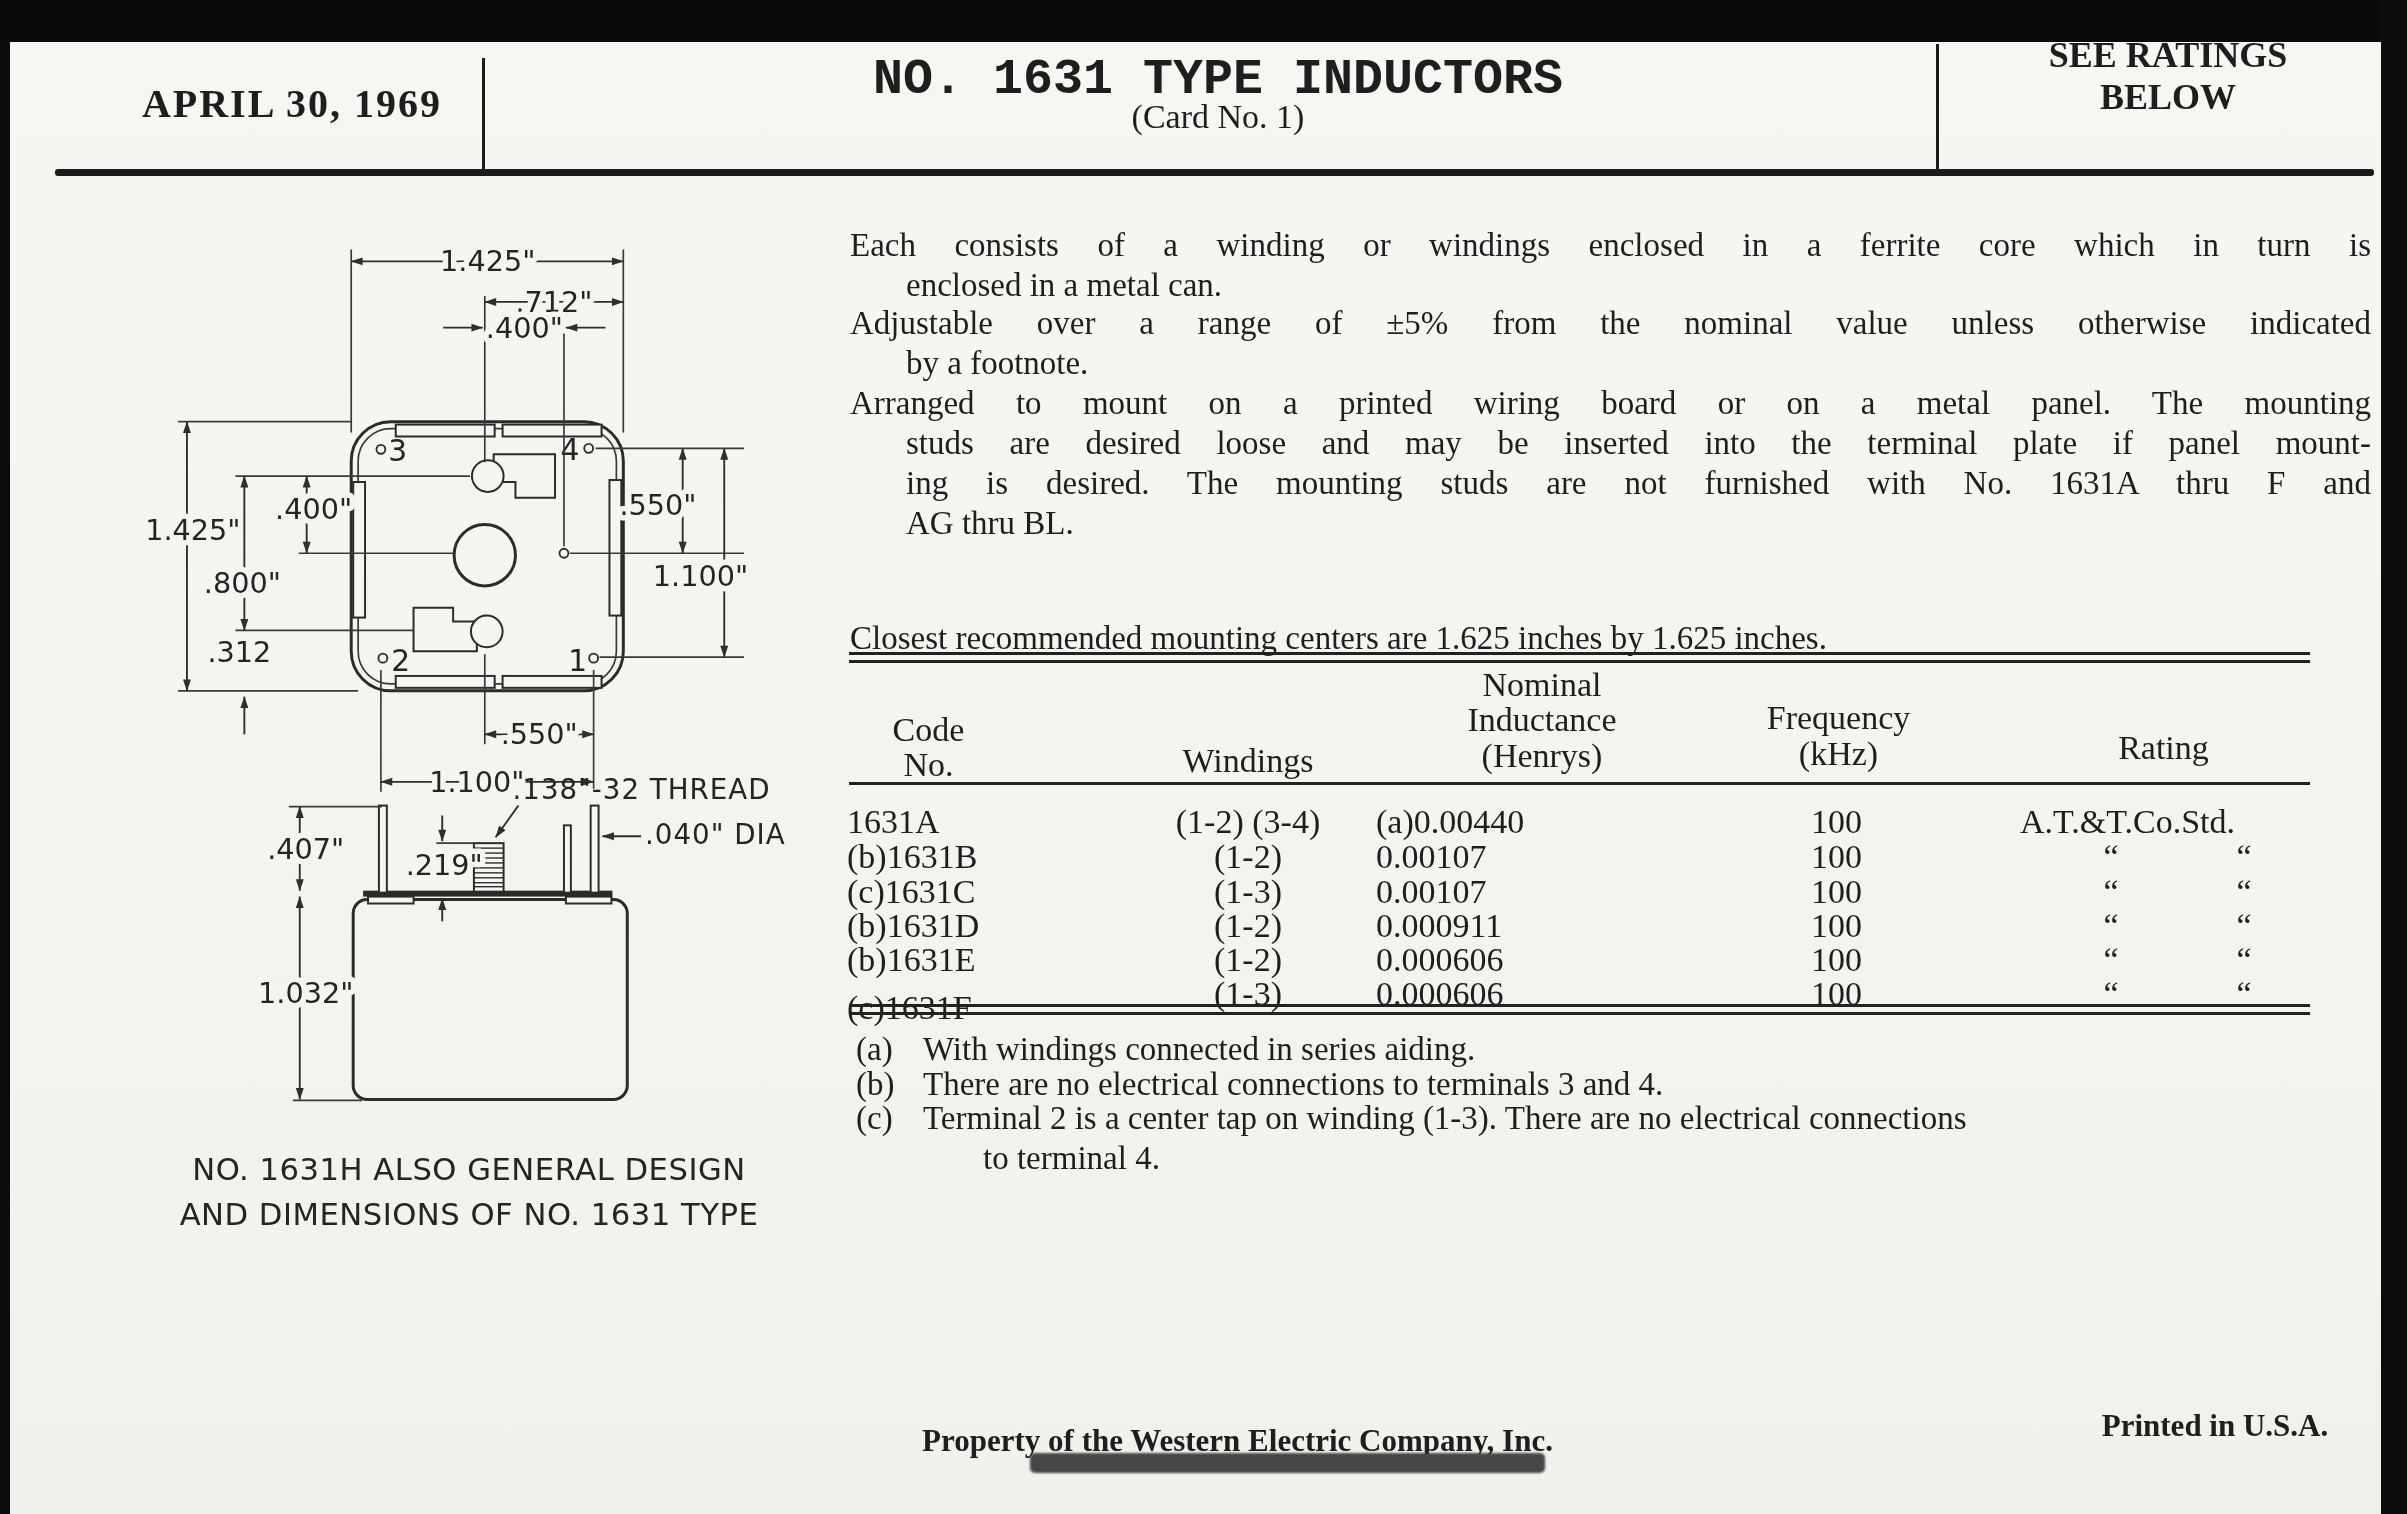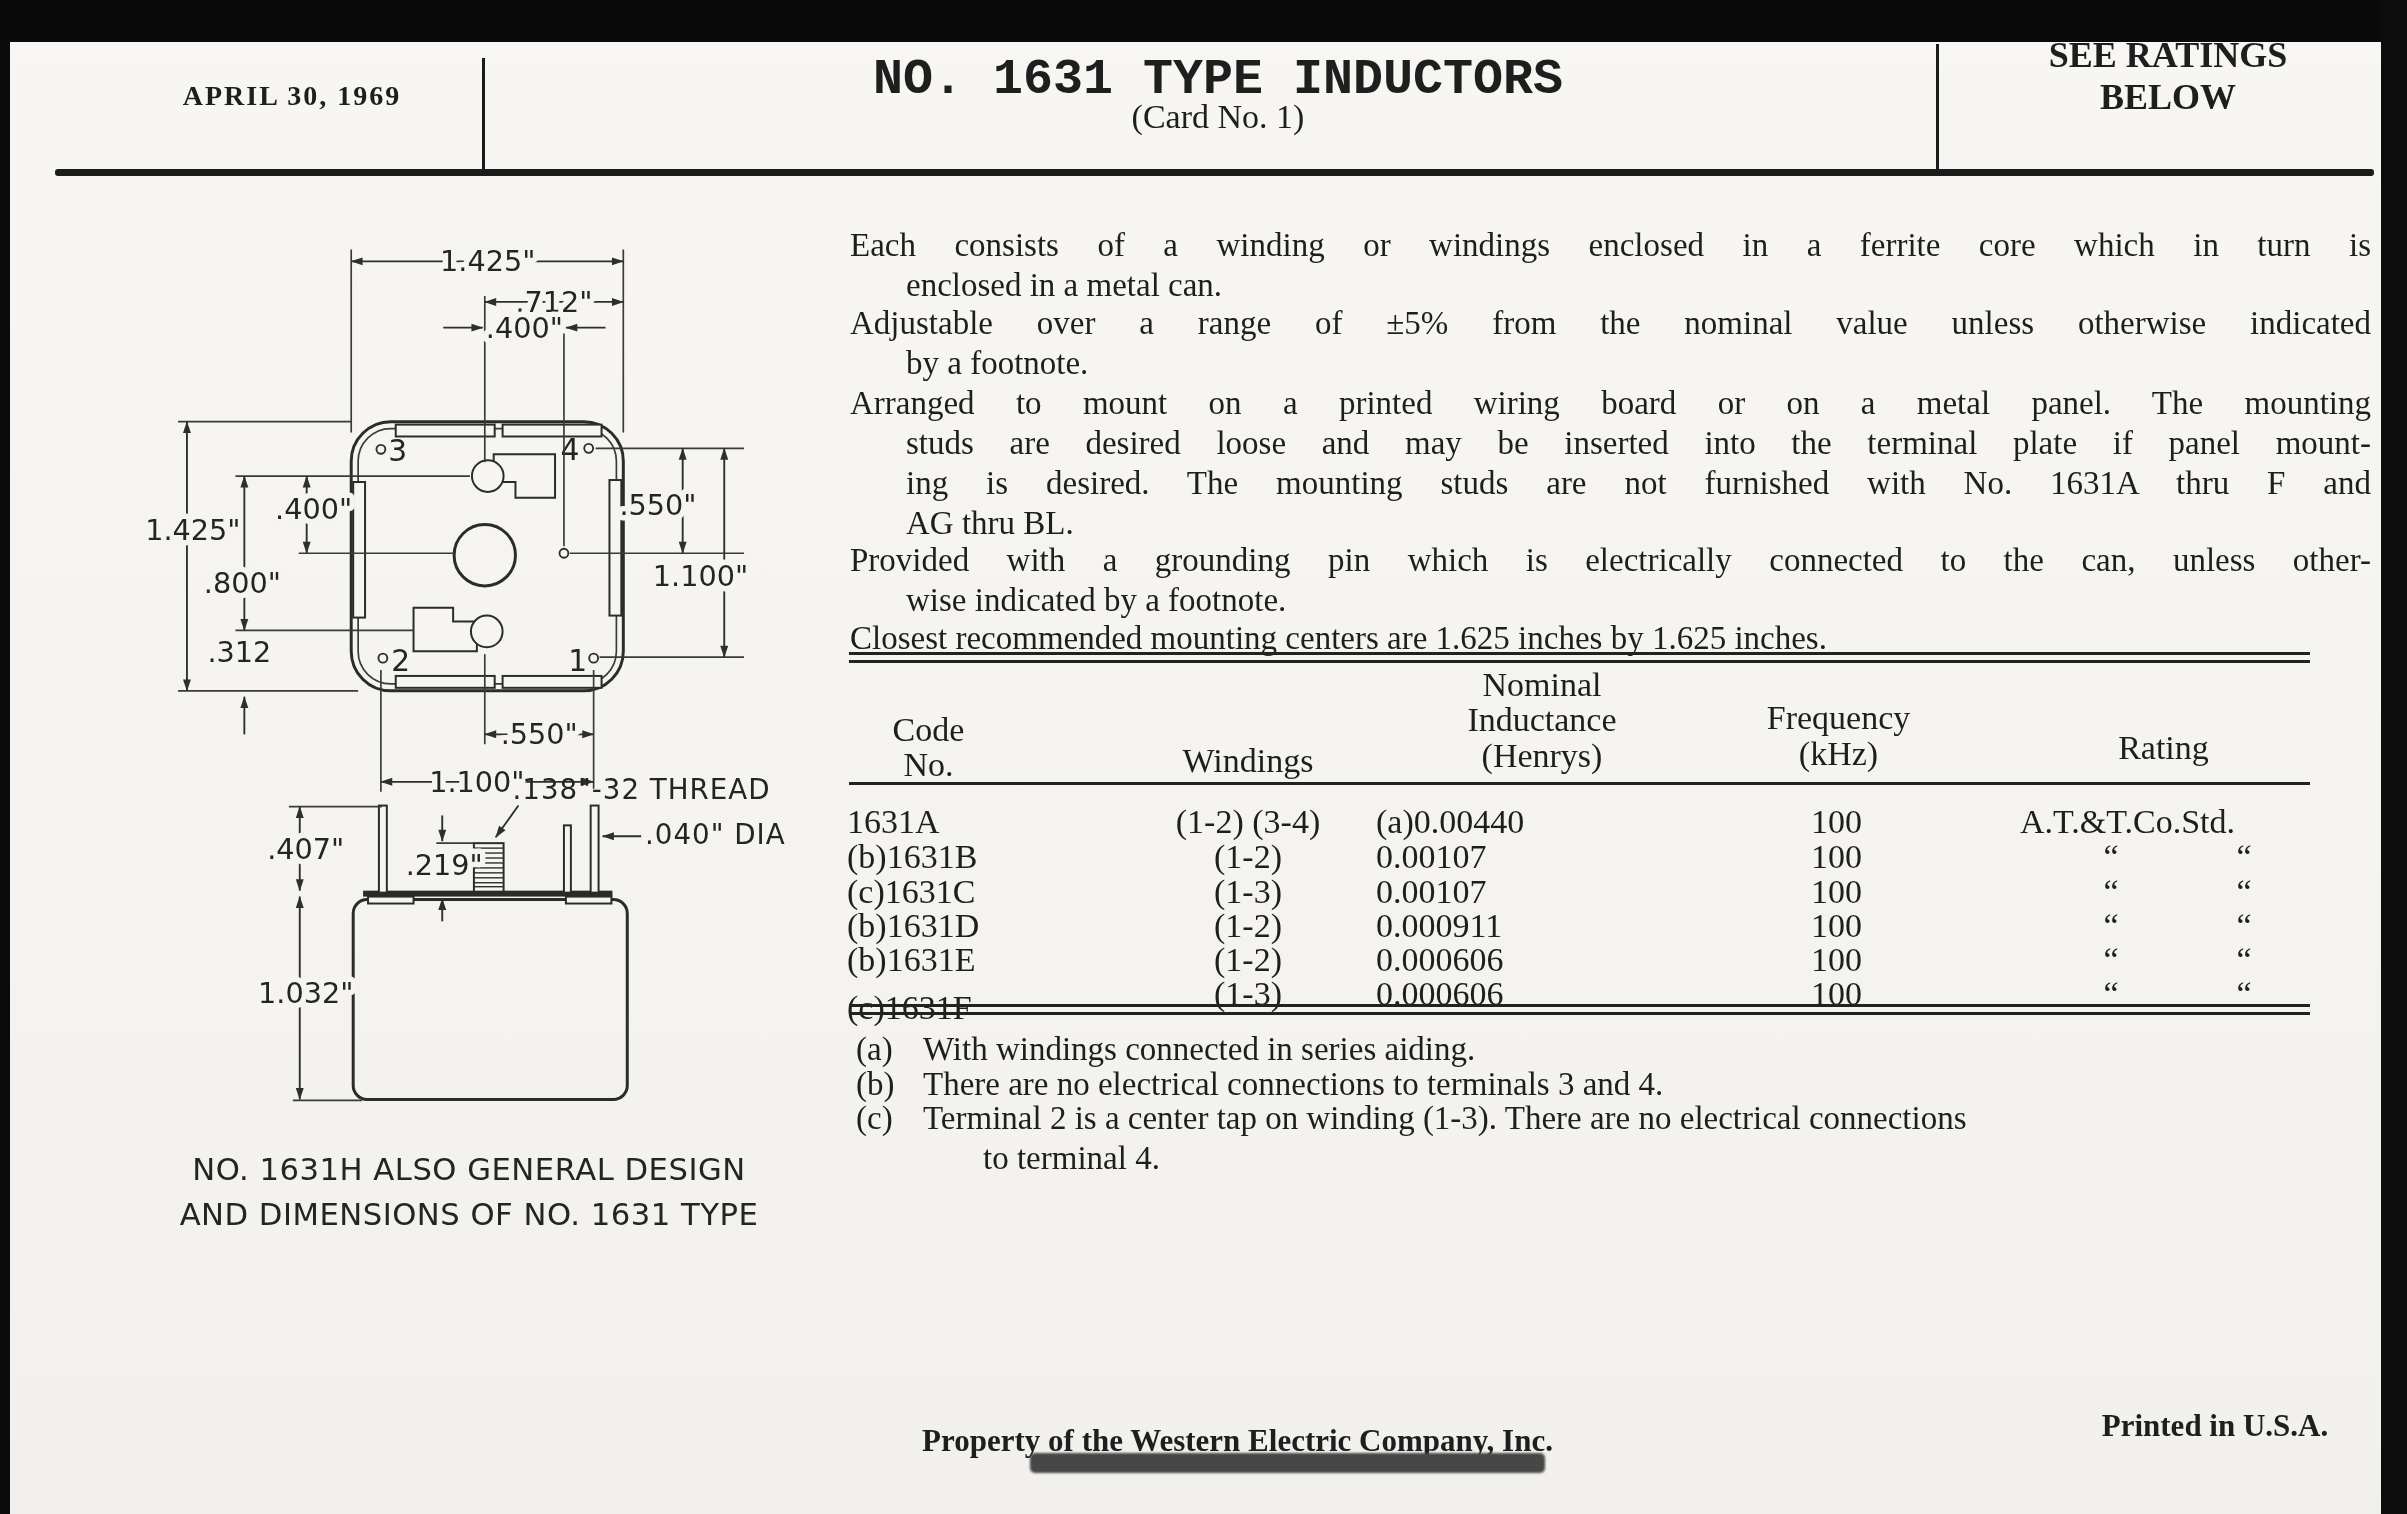--- a/index.html
+++ b/index.html
@@ -7,21 +7,21 @@
         font-family:"Liberation Serif","DejaVu Serif",serif;color:#1e1e1e;}
   .abs{position:absolute;}
   #card{position:absolute;left:10px;top:42px;width:2371px;height:1473px;
         background:linear-gradient(180deg,#f7f6f3 0%,#f4f3ef 60%,#f1f0ec 100%);}
   
   #border-top{position:absolute;left:0;top:0;width:2408px;height:42px;background:#0a0a0a;}
   #border-right{position:absolute;left:2381px;top:0;width:27px;height:1515px;background:#0d0d0d;}
   #smudge{position:absolute;left:1030px;top:1453px;width:515px;height:20px;background:#474747;border-radius:5px;filter:blur(1px);}
   
   .hline{background:#1b1b1b;}
-  #date{left:84px;top:38px;width:396px;text-align:center;font-size:28px;font-weight:700;letter-spacing:2px;}
+  #date{left:84px;top:38px;width:396px;text-align:center;font-size:40px;font-weight:700;letter-spacing:2px;}
   #title{left:802px;top:9px;width:812px;text-align:center;font-size:50px;font-weight:700;font-family:Liberation Mono, monospace;}
   #subtitle{left:901px;top:56px;width:614px;text-align:center;font-size:34px;}
   #ratings-note{left:1960px;top:-8px;width:396px;text-align:center;font-size:36px;font-weight:700;line-height:42px;}
   #vdiv1{left:472px;top:16px;width:3px;height:113px;}
   #vdiv2{left:1926px;top:2px;width:3px;height:127px;}
   #hrule{left:45px;top:127px;width:2319px;height:7px;border-radius:3px;}
   
   .para{left:840px;width:1521px;font-size:33px;line-height:40px;}
   .para .jl{text-align:justify;text-align-last:justify;}
   .para .ind{margin-left:56px;}
@@ -209,24 +209,20 @@
     <div class="abs para" style="top:261px">
       <div class="jl">Adjustable over a range of ±5% from the nominal value unless otherwise indicated</div>
       <div class="ind">by a footnote.</div>
     </div>
     <div class="abs para" style="top:341px">
       <div class="jl">Arranged to mount on a printed wiring board or on a metal panel. The mounting</div>
       <div class="jl ind">studs are desired loose and may be inserted into the terminal plate if panel mount-</div>
       <div class="jl ind">ing is desired. The mounting studs are not furnished with No. 1631A thru F and</div>
       <div class="ind">AG thru BL.</div>
     </div>
-    <div class="abs para" style="top:498px">
-      <div class="jl">Provided with a grounding pin which is electrically connected to the can, unless other-</div>
-      <div class="ind">wise indicated by a footnote.</div>
-    </div>
     <div class="abs para" style="top:576px">
       <div>Closest recommended mounting centers are 1.625 inches by 1.625 inches.</div>
     </div>
 
     <div class="abs trule" style="top:610px"></div>
     <div class="abs trule" style="top:618px"></div>
 
     <div class="abs th c-center" style="left:837px;top:669px;width:163px">Code</div>
     <div class="abs th c-center" style="left:837px;top:704px;width:163px">No.</div>
     <div class="abs th c-center" style="left:1129px;top:700px;width:218px">Windings</div>

